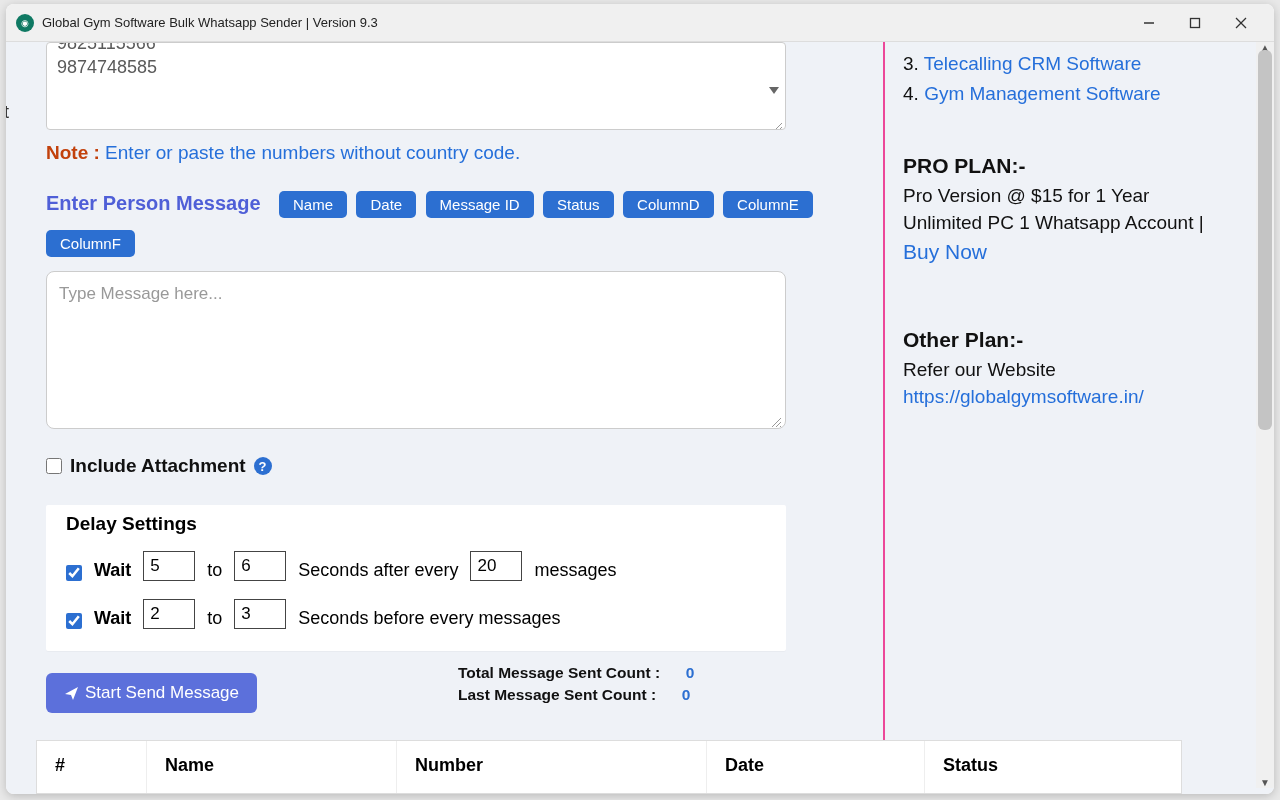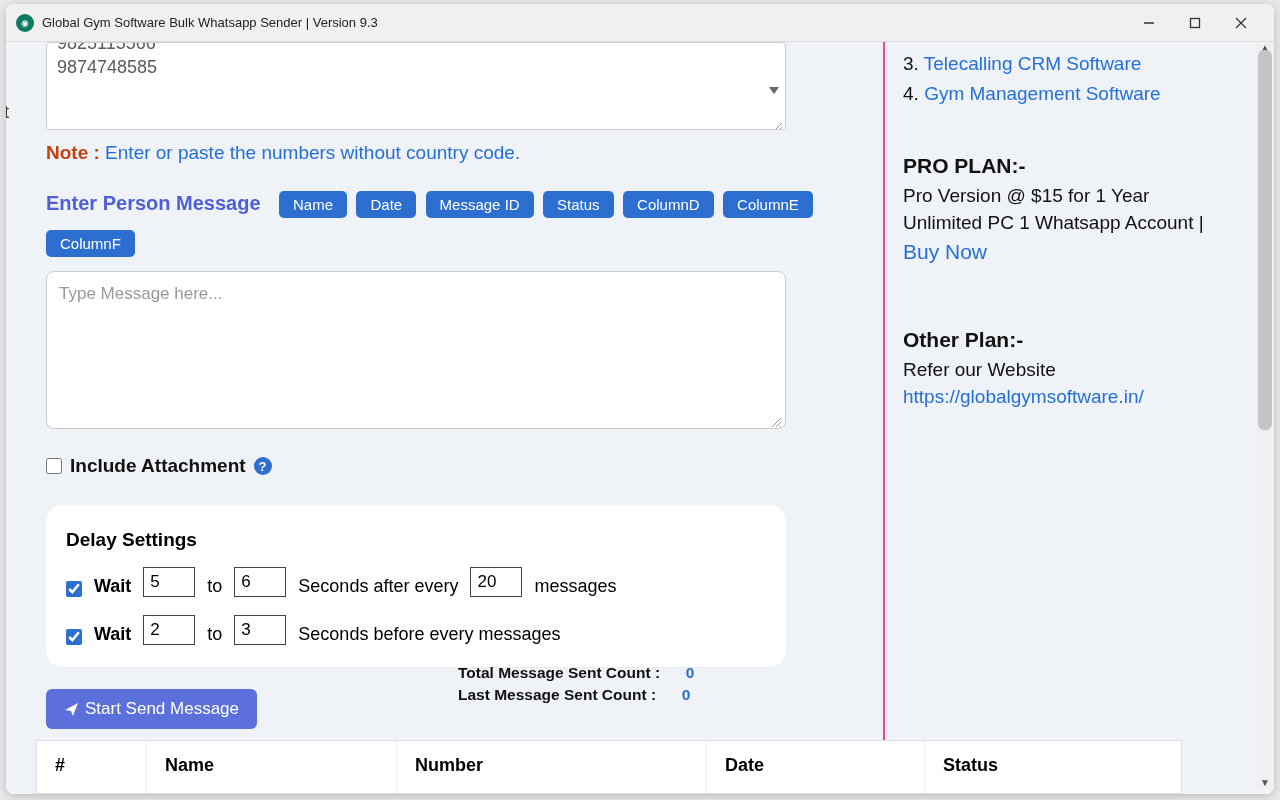--- a/index.html
+++ b/index.html
@@ -22,21 +22,21 @@
 .note-row .blue { color: #256fda; }
 .section-title { color: #4f5fd7; font-weight: 700; font-size: 20px; margin-top: 28px; display: inline-block; margin-right: 14px; }
 .badges { display: inline; }
 .badge { display: inline-block; background: #2c6fd1; color: #fff; padding: 5px 14px; border-radius: 5px; font-size: 15px; margin: 0 5px 10px 0; cursor: pointer; }
 .badge-row2 { margin-top: 2px; }
 .msgbox { width: 740px; height: 158px; background: #fff; border: 1px solid #ccc; border-radius: 8px; padding: 12px; font-size: 17px; color: #999; margin-top: 4px; position: relative; }
 .msgbox .resize-handle { position: absolute; right: 3px; bottom: 3px; width: 12px; height: 12px; }
 .attach-row { margin-top: 26px; font-size: 19px; font-weight: 700; color: #111; display: flex; align-items: center; gap: 8px; }
 .attach-row input[type=checkbox]{ width: 16px; height: 16px; }
 .help-icon { width: 18px; height: 18px; background: #2c6fd1; border-radius: 50%; color: #fff; font-size: 13px; font-weight: 700; display: inline-flex; align-items: center; justify-content: center; }
-.delay-card { width: 740px; background: #fff; border-radius: 16px; padding: 24px 20px 22px; margin-top: 28px; box-shadow: 0 1px 1px rgba(0,0,0,0.03); }
+.delay-card { width: 740px; background: #fff; border-radius: 2px; padding: 8px 20px 22px; margin-top: 28px; box-shadow: 0 1px 1px rgba(0,0,0,0.03); }
 .delay-card h4 { font-size: 19px; font-weight: 700; margin-bottom: 16px; }
 .delay-row { display: flex; align-items: flex-end; gap: 12px; font-size: 18px; margin-bottom: 18px; }
 .delay-row:last-child { margin-bottom: 0; }
 .delay-row input[type=checkbox]{ width: 16px; height: 16px; accent-color: #2c6fd1; }
 .numin { width: 52px; height: 30px; border: 1px solid #444; padding: 2px 6px; font-size: 17px; }
 .start-btn { background: #5c70db; color: #fff; padding: 10px 18px; border-radius: 6px; border: none; font-size: 17px; cursor: pointer; display: inline-flex; align-items: center; gap: 6px; margin-top: 22px; }
 .counts { position: absolute; left: 452px; top: 622px; font-size: 15.5px; font-weight: 700; color: #111; }
 .counts .row { display: flex; gap: 20px; margin-bottom: 4px; }
 .counts .val { color: #2c6fd1; min-width: 20px; text-align: center; }
 .right-panel ol { list-style: none; }

